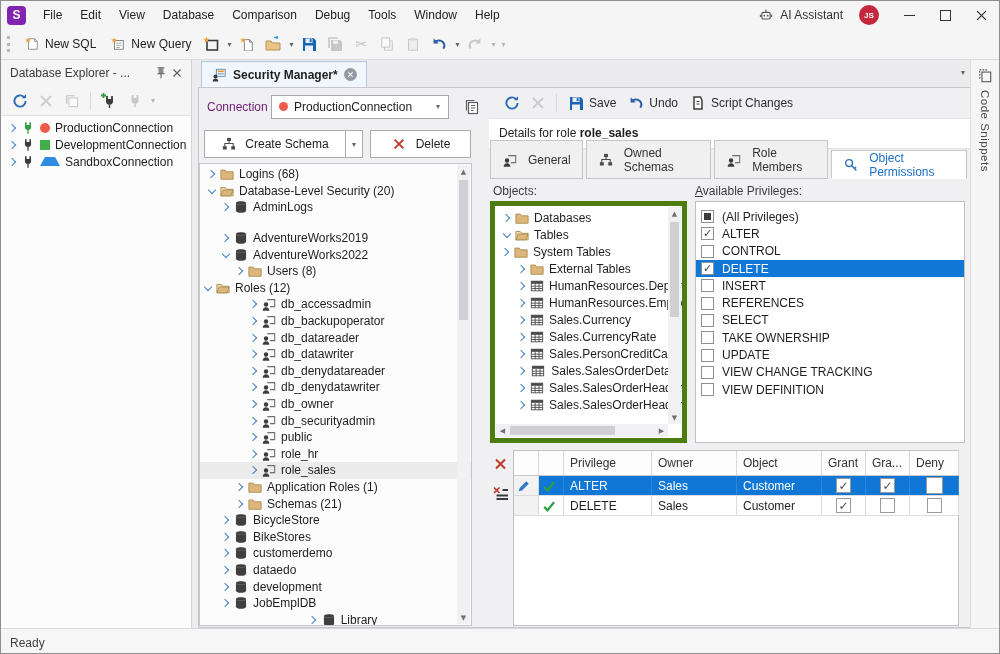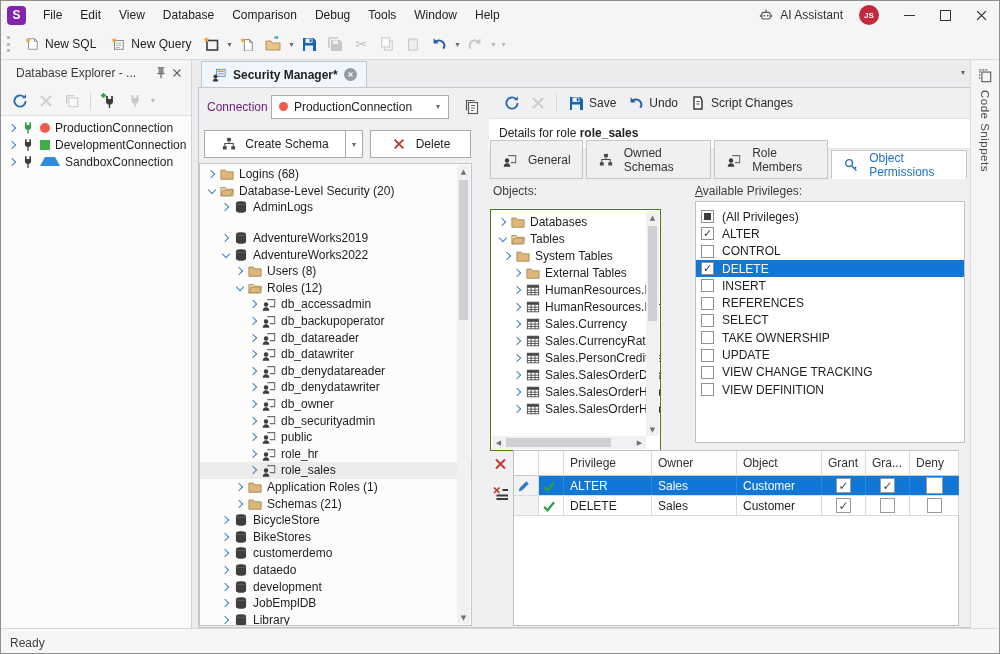--- a/index.html
+++ b/index.html
@@ -28,21 +28,21 @@
   .tbtn{display:flex;align-items:center;gap:5px;height:24px;padding:0 7px;color:#222;border-radius:2px;}
   .ibtn{display:flex;align-items:center;justify-content:center;width:24px;height:24px;margin:0 1px;}
   .caret{font-size:8px;color:#666;padding:0 3px;font-family:"DejaVu Sans",sans-serif;}
   .caret.dis{color:#b6b6b6;}
   .dis-ic{opacity:.5;}
   
   .main{position:relative;height:568px;background:#ececef;}
   
   .explorer{position:absolute;left:0;top:0;width:190px;height:568px;background:#f5f5f6;border-right:1px solid #d3d3d6;
     display:flex;flex-direction:column;}
-  .exp-head{display:flex;align-items:center;height:26px;padding:0 6px 0 9px;color:#3b3b3b;margin-left:6px;}
+  .exp-head{display:flex;align-items:center;height:26px;padding:0 6px 0 9px;color:#3b3b3b;}
   .exp-title{flex:1;white-space:nowrap;overflow:hidden;}
   .exp-tools{display:flex;align-items:center;height:29px;padding-left:6px;border-bottom:1px solid #e0e0e3;}
   .vsep{width:0;height:18px;border-left:1px solid #d8d8db;margin:0 5px;}
   .exp-tree{flex:1;background:#fcfcfc;padding-top:3px;overflow:hidden;}
   .trow{height:17px;display:flex;align-items:center;white-space:nowrap;cursor:default;}
   .trow.h166{height:16.6px;}
   .trow.sel{background:#ececec;}
   .chev{width:15px;flex:0 0 15px;display:flex;align-items:center;justify-content:center;}
   .chev i{width:5px;height:5px;border-right:1.6px solid #4180c4;border-bottom:1.6px solid #4180c4;display:block;}
   .chev.col i{transform:rotate(-45deg);margin-left:-2px;}
@@ -93,21 +93,21 @@
   .rp-toolbar{display:flex;align-items:center;height:30px;padding-left:10px;color:#2b2b2b;}
   .rp-tbtn{display:flex;align-items:center;gap:5px;height:24px;padding:0 6px;}
   .rp-header{height:29px;line-height:29px;background:#fff;border:1px solid #e2e2e5;border-left:none;border-right:none;
     padding-left:10px;color:#222;}
   .rp-tabs{position:relative;height:30px;padding-left:1px;display:flex;align-items:flex-end;}
   .rtab{display:flex;align-items:center;gap:6px;height:39px;padding:0 11px;margin-right:3px;background:#f0f0f0;
     border:1px solid #c6c6c9;box-sizing:border-box;color:#333;}
   .rtab.active{background:#fff;border-bottom:1px solid #fff;height:29px;color:#1c70c8;}
   .rp-label{position:absolute;color:#3c3c3c;}
   .mnem::first-letter{text-decoration:underline;}
-  .obj-box{position:absolute;left:1px;top:121px;width:171px;height:242px;background:#fff;border:1px solid #4d7c0f;
+  .obj-box{position:absolute;left:1px;top:113px;width:197px;height:242px;background:#fff;border:5px solid #4d7c0f;
     box-sizing:border-box;overflow:hidden;padding-top:3px;}
   .priv-box{position:absolute;left:206px;top:113px;width:270px;height:242px;background:#fff;border:1px solid #c0c0c4;
     box-sizing:border-box;overflow:hidden;padding-top:6px;}
   .prow{display:flex;align-items:center;height:17.3px;padding-left:5px;white-space:nowrap;}
   .prow.sel{background:#1177d7;color:#fff;}
   .cb{width:13px;height:13px;flex:0 0 13px;background:#fff;border:1px solid #8f8f94;box-sizing:border-box;
     display:inline-flex;align-items:center;justify-content:center;margin-right:8px;}
   .cb .chk{font-family:"DejaVu Sans",sans-serif;font-size:11px;font-weight:bold;color:#3a3a3a;line-height:1;}
   .cb .ind{width:7px;height:7px;background:#3c3c3c;}
   
@@ -527,21 +527,21 @@
                   <span class="chev col">
                     <i></i>
                   </span>
                   <span class="ic tic">
                     <svg viewBox="0 0 16 16">
                       <path d="M1 3.5h5l1.5 2H15v8.5H1z" fill="#dcb67a" stroke="#a98a4f"></path>
                     </svg>
                   </span>
                   <span class="tlabel">Users (8)</span>
                 </div>
-                <div class="trow h166" style="padding-left: 32px;">
+                <div class="trow h166" style="">
                   <span class="chev exp">
                     <i></i>
                   </span>
                   <span class="ic tic">
                     <svg viewBox="0 0 16 16">
                       <path d="M1 4h5l1.5 2H15v7.5H1z" fill="#ecd8ab" stroke="#a98a4f"></path>
                       <path d="M1 13.5L3.6 7H15l-2.6 6.5z" fill="#dcb67a" stroke="#a98a4f"></path>
                     </svg>
                   </span>
                   <span class="tlabel">Roles (12)</span>
@@ -782,21 +782,21 @@
                   </span>
                   <span class="ic tic">
                     <svg viewBox="0 0 16 16">
                       <path d="M2.2 3.6v8.8c0 1.5 2.6 2.3 5.8 2.3s5.8-.8 5.8-2.3V3.6z" fill="#3f3f3f"></path>
                       <ellipse cx="8" cy="3.6" rx="5.8" ry="2.1" fill="#666"></ellipse>
                       <ellipse cx="8" cy="3.3" rx="5.2" ry="1.6" fill="#3f3f3f"></ellipse>
                     </svg>
                   </span>
                   <span class="tlabel">JobEmplDB</span>
                 </div>
-                <div class="trow h166" style="padding-left: 18px;">
+                <div class="trow h166" style="padding-left: 18px; justify-content: center;">
                   <span class="chev col">
                     <i></i>
                   </span>
                   <span class="ic tic">
                     <svg viewBox="0 0 16 16">
                       <path d="M2.2 3.6v8.8c0 1.5 2.6 2.3 5.8 2.3s5.8-.8 5.8-2.3V3.6z" fill="#3f3f3f"></path>
                       <ellipse cx="8" cy="3.6" rx="5.8" ry="2.1" fill="#666"></ellipse>
                       <ellipse cx="8" cy="3.3" rx="5.2" ry="1.6" fill="#3f3f3f"></ellipse>
                     </svg>
                   </span>
@@ -926,21 +926,21 @@
                     <i></i>
                   </span>
                   <span class="ic tic">
                     <svg viewBox="0 0 16 16">
                       <path d="M1 4h5l1.5 2H15v7.5H1z" fill="#ecd8ab" stroke="#a98a4f"></path>
                       <path d="M1 13.5L3.6 7H15l-2.6 6.5z" fill="#dcb67a" stroke="#a98a4f"></path>
                     </svg>
                   </span>
                   <span class="tlabel">Tables</span>
                 </div>
-                <div class="trow" style="padding-left: 9px;">
+                <div class="trow" style="padding-left: 3px;">
                   <span class="chev col">
                     <i></i>
                   </span>
                   <span class="ic tic">
                     <svg viewBox="0 0 16 16">
                       <path d="M1 3.5h5l1.5 2H15v8.5H1z" fill="#dcb67a" stroke="#a98a4f"></path>
                     </svg>
                   </span>
                   <span class="tlabel">System Tables</span>
                 </div>

